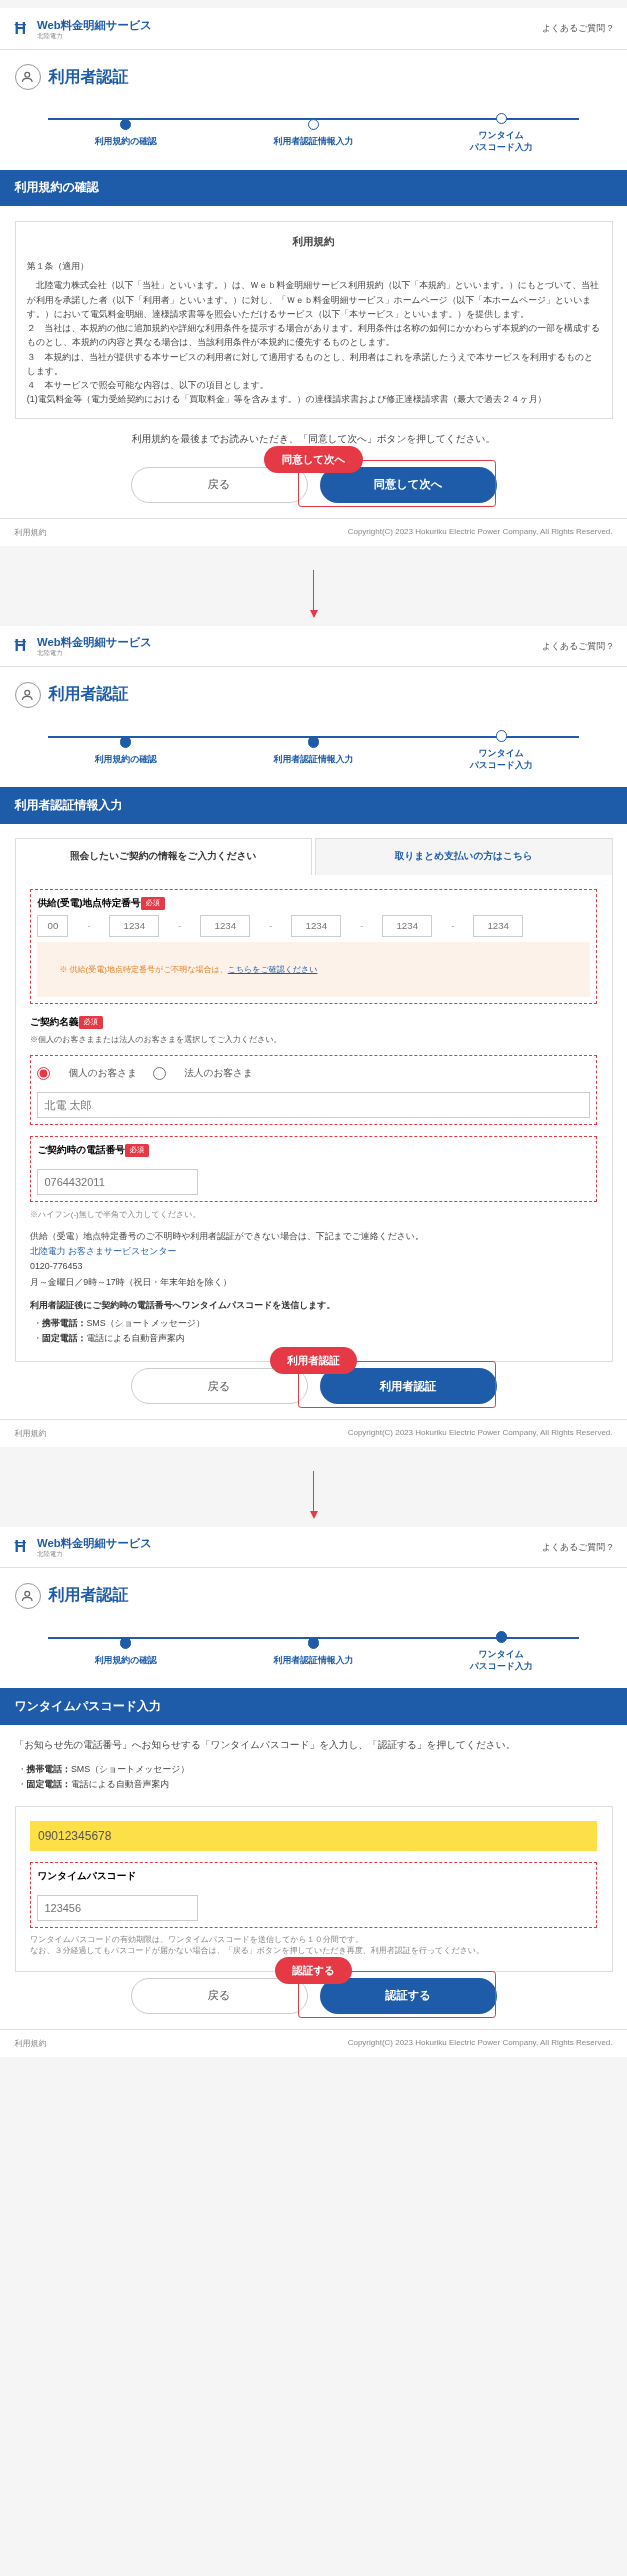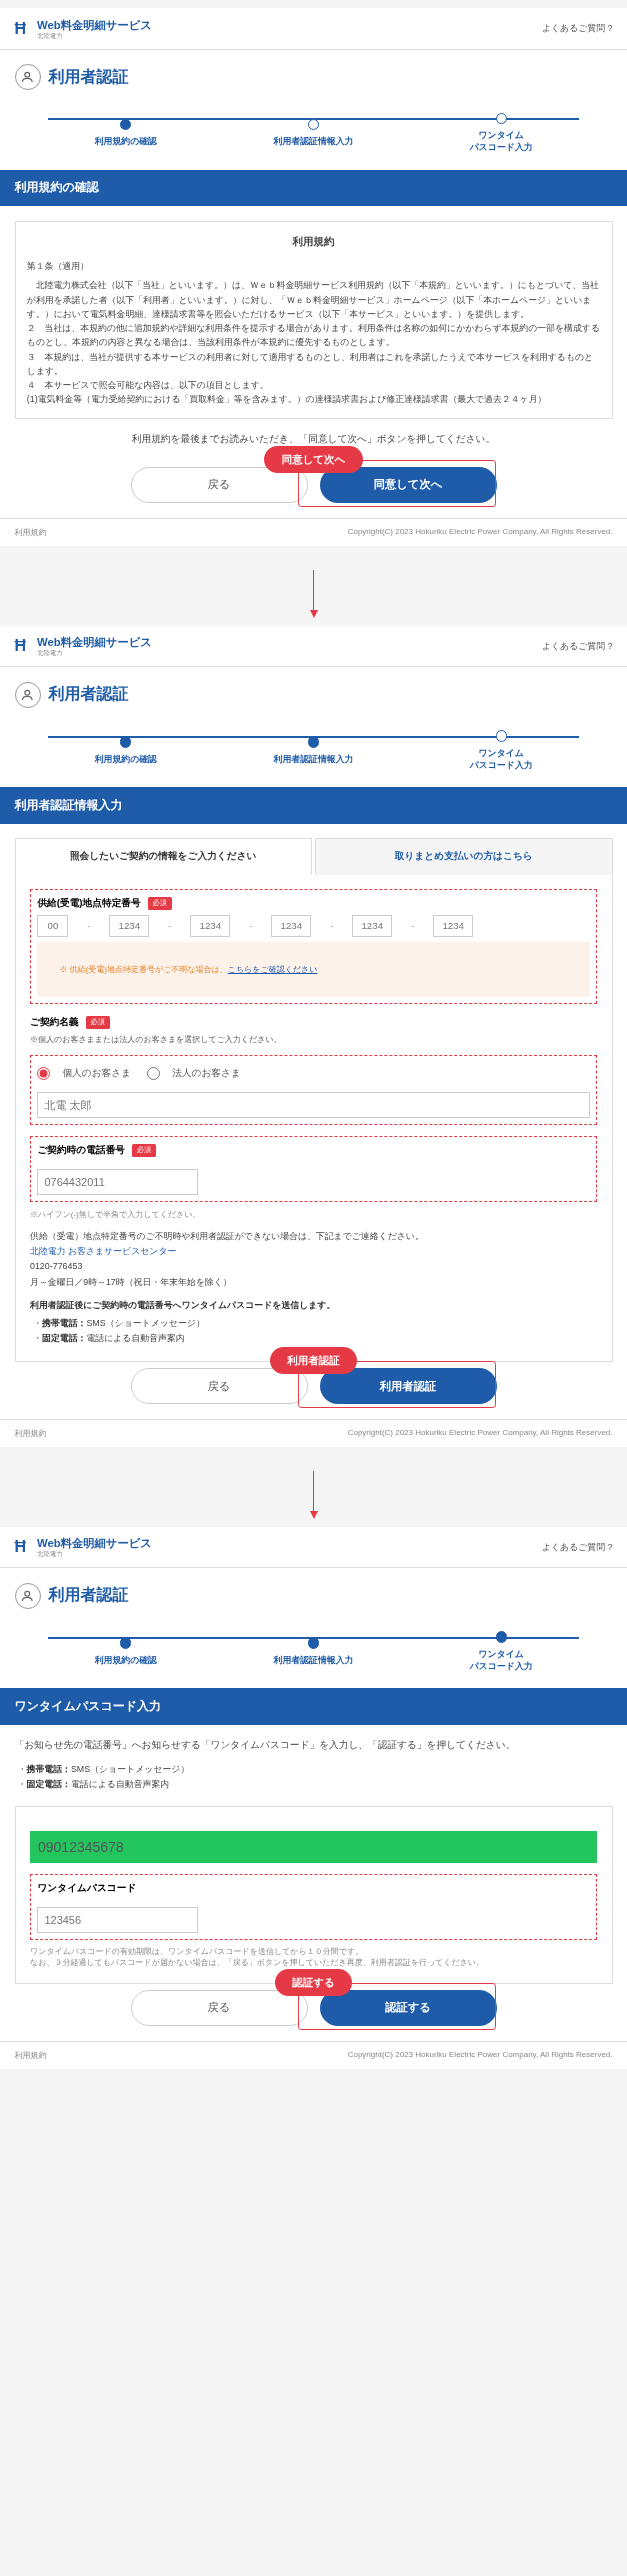--- a/index.html
+++ b/index.html
@@ -36,42 +36,42 @@
 .callout-pill{background:#e63946;color:#fff;border-radius:14.5px;padding:6.4px 17.7px;font-size:10.5px;font-weight:bold;display:inline-block}
 .arrow-wrap{text-align:center;position:relative;height:48px}
 .arrow-line{width:1.6px;background:#e63946;margin:0 auto;height:40px}
 .arrow-head{width:0;height:0;border-left:4.8px solid transparent;border-right:4.8px solid transparent;border-top:8px solid #e63946;margin:0 auto}
 .red-box{border:1.6px solid #e63946;border-radius:3.2px;position:absolute;pointer-events:none}
 .tabs{display:flex;gap:3.2px}
 .tab{flex:1;padding:11.3px;font-size:9.7px;font-weight:bold;text-align:center;border:0.8px solid #ddd;border-bottom:none;background:#f5f5f5;color:#1e5ba8}
 .tab.active{background:#fff;color:#333}
 .form-panel{border:0.8px solid #ddd;border-top:none;padding:14.5px}
 .dashed-red{border:1.2px dashed #e63946;padding:6.4px;margin-bottom:6.4px}
-.field-label{font-size:9.7px;font-weight:bold;margin-bottom:4.8px;display:flex;align-items:center;gap:7px}
+.field-label{font-size:9.7px;font-weight:bold;margin-bottom:4.8px;display:flex;align-items:center;gap:0}
 .badge-req{background:#e63946;color:#fff;font-size:7.2px;padding:1.6px 4.8px;border-radius:1.6px;font-weight:normal}
 .seg-inputs{display:flex;gap:19px;align-items:center}
-.seg-inputs input{width:40px;padding:4.8px;border:0.8px solid #ccc;font-size:9.7px;text-align:center}
+.seg-inputs input{width:50px;padding:4.8px;border:0.8px solid #ccc;font-size:9.7px;text-align:center}
 .seg-inputs input.sm{width:31px}
 .seg-inputs span{font-size:8.9px;color:#999}
 .warn-box{background:#fdf2e9;color:#e67e22;font-size:8px;padding:22px;margin-top:4.8px}
 .warn-box a{color:#1e5ba8;text-decoration:underline}
 .radios{display:flex;gap:16px;margin:4.8px 0}
-.radio-item{font-size:9.7px;display:flex;align-items:center;gap:12px;color:#555}
+.radio-item{font-size:9.7px;display:flex;align-items:center;gap:18px;color:#555}
 .radio-item input{accent-color:#e63946}
 .text-input{width:100%;padding:6px;border:0.8px solid #ccc;font-size:11px;margin-top:7px}
 .help{font-size:8px;color:#888;margin-top:3.2px}
 .note{font-size:8px;color:#555;margin-bottom:10px}
 .contact-box{font-size:8.9px;color:#444;line-height:1.7;margin:9.7px 0}
 .contact-title{color:#1e5ba8;font-weight:normal}
 .passcode-note{font-size:8.9px;font-weight:bold;color:#333;margin-bottom:4.8px}
 .bullet-list{font-size:8.9px;color:#444;padding-left:3.2px}
 .bullet-list li{list-style:none;margin-bottom:1.6px}
 .bullet-list li::before{content:"・"}
 .bullet-list li strong{color:#333}
-.readonly-box{background:#22c55e;padding:8px;margin:10px 0;font-size:14px;color:#555}
+.readonly-box{background:#fde047;padding:8px;margin:0 0;font-size:12px;color:#555}
 .otp-instruct{font-size:9.7px;color:#444;margin-bottom:11.3px}
 .callout-over{position:relative;text-align:center;margin-top:-29px;margin-bottom:-6.4px;z-index:5}
 .rel{position:relative}
 </style>
 </head>
 <body>
 
 <div class="card">
   <div class="header">
     <div class="logo">

